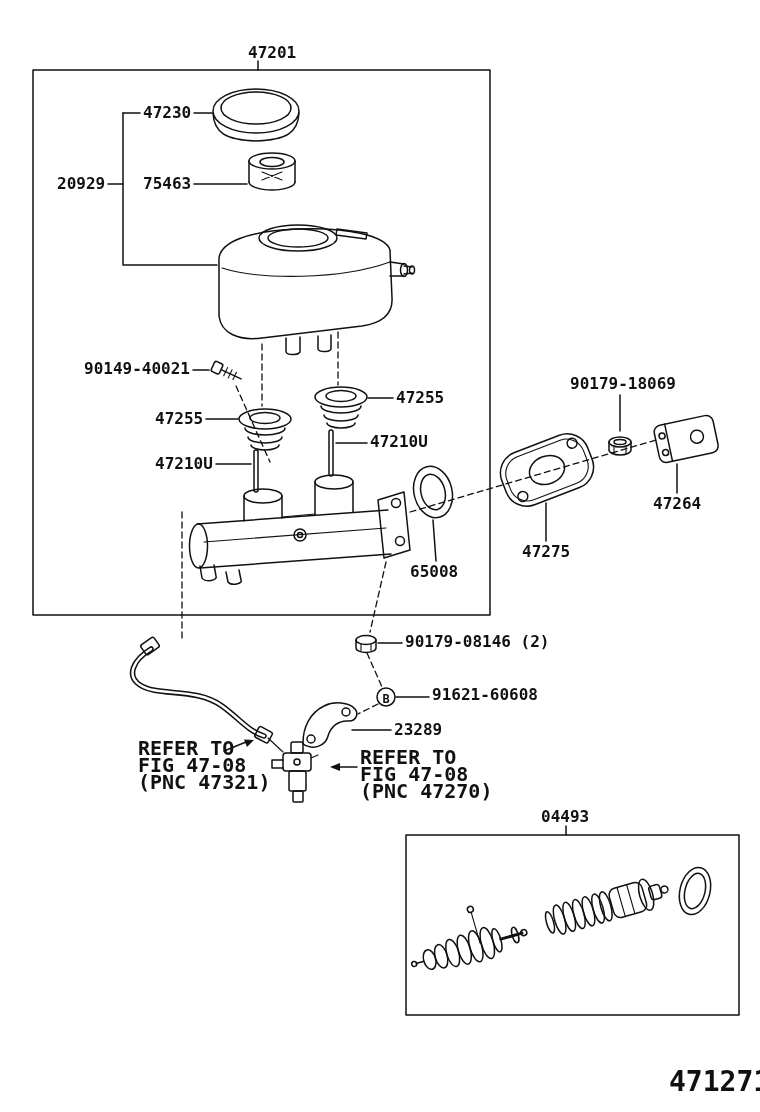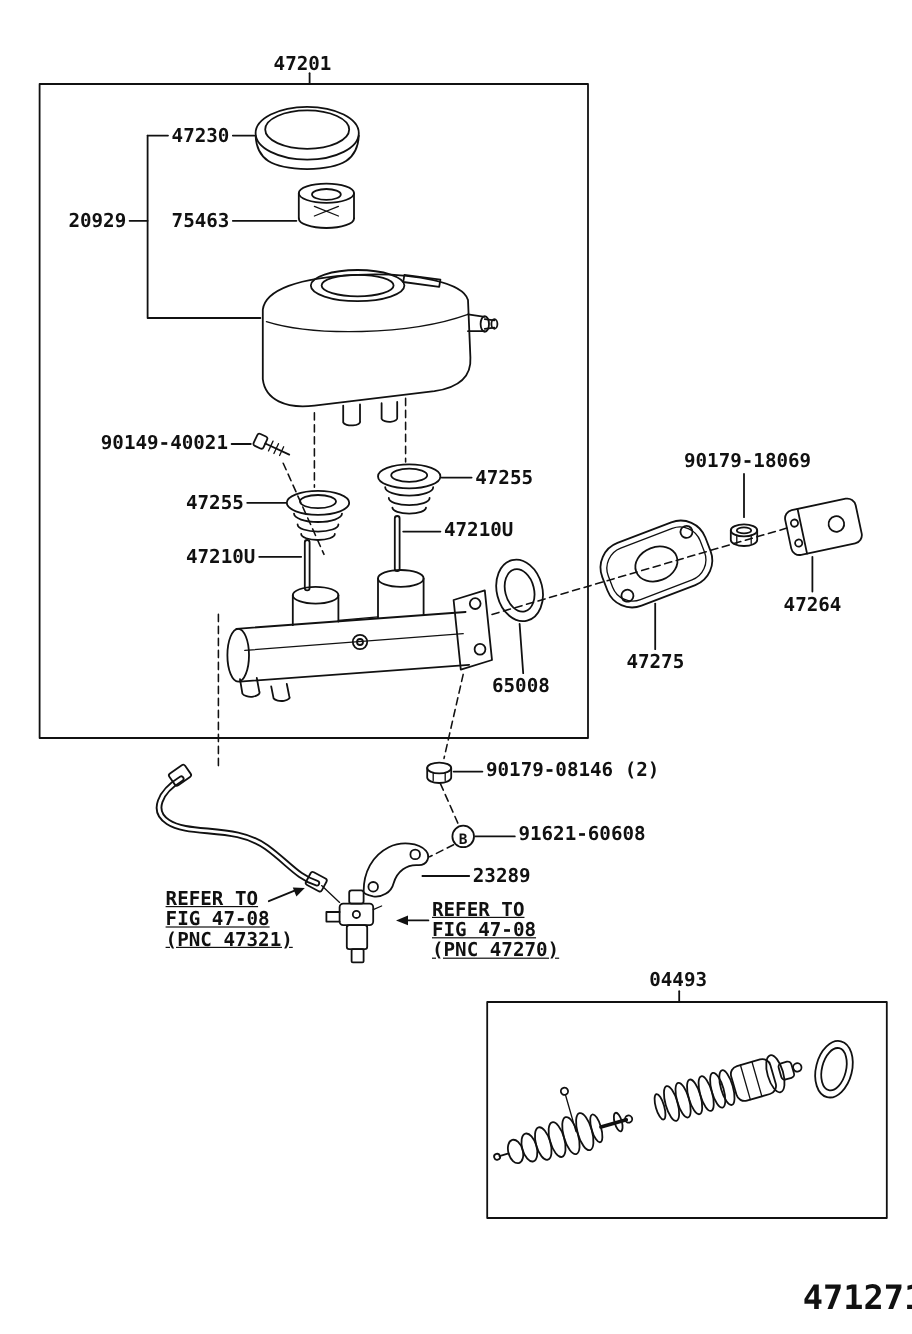--- a/index.html
+++ b/index.html
@@ -12,21 +12,21 @@
   g.art { stroke:#111; fill:none; stroke-width:1.5; stroke-linecap:round; stroke-linejoin:round; }
   g.art .dash { stroke-dasharray:6 4; stroke-width:1.3; }
   g.art .thin { stroke-width:1.1; }
   g.art .fillb { fill:#111; stroke:none; }
   g.art .tube { stroke-width:5.5; }
   g.art .wht  { stroke:#fff; stroke-width:2.4; }
   .lbl {
     position:absolute; font-weight:700; font-size:16px; line-height:16px;
     white-space:nowrap; color:#111;
   }
-  .sm  { font-size:16px; line-height:17px;text-decoration:underline; }
+  .sm  { font-size:20px; line-height:17px; }
   .fig { font-size:28px; line-height:20px; }
   .b-mark { font-size:12px; width:12px; text-align:center; }
 </style>
 </head>
 <body>
 
 <div class="stage">
 
   <svg class="art-layer" width="760" height="1112" viewBox="0 0 760 1112">
     <g class="art">
@@ -251,21 +251,21 @@
       </g>
 
       <g transform="rotate(14 695 891)">
         <ellipse cx="695" cy="891" rx="15" ry="24"></ellipse>
         <ellipse cx="695" cy="891" rx="10" ry="18"></ellipse>
       </g>
 
     </g>
   </svg>
 
-  <div class="lbl" style="left:228px;top:45px">47201</div>
+  <div class="lbl" style="left:248px;top:45px">47201</div>
   <div class="lbl" style="left:143px;top:105px">47230</div>
   <div class="lbl" style="left:57px;top:176px">20929</div>
   <div class="lbl" style="left:143px;top:176px">75463</div>
   <div class="lbl" style="left:84px;top:361px">90149-40021</div>
   <div class="lbl" style="left:155px;top:411px">47255</div>
   <div class="lbl" style="left:396px;top:390px">47255</div>
   <div class="lbl" style="left:370px;top:434px">47210U</div>
   <div class="lbl" style="left:155px;top:456px">47210U</div>
   <div class="lbl" style="left:410px;top:564px">65008</div>
   <div class="lbl" style="left:570px;top:376px">90179-18069</div>

